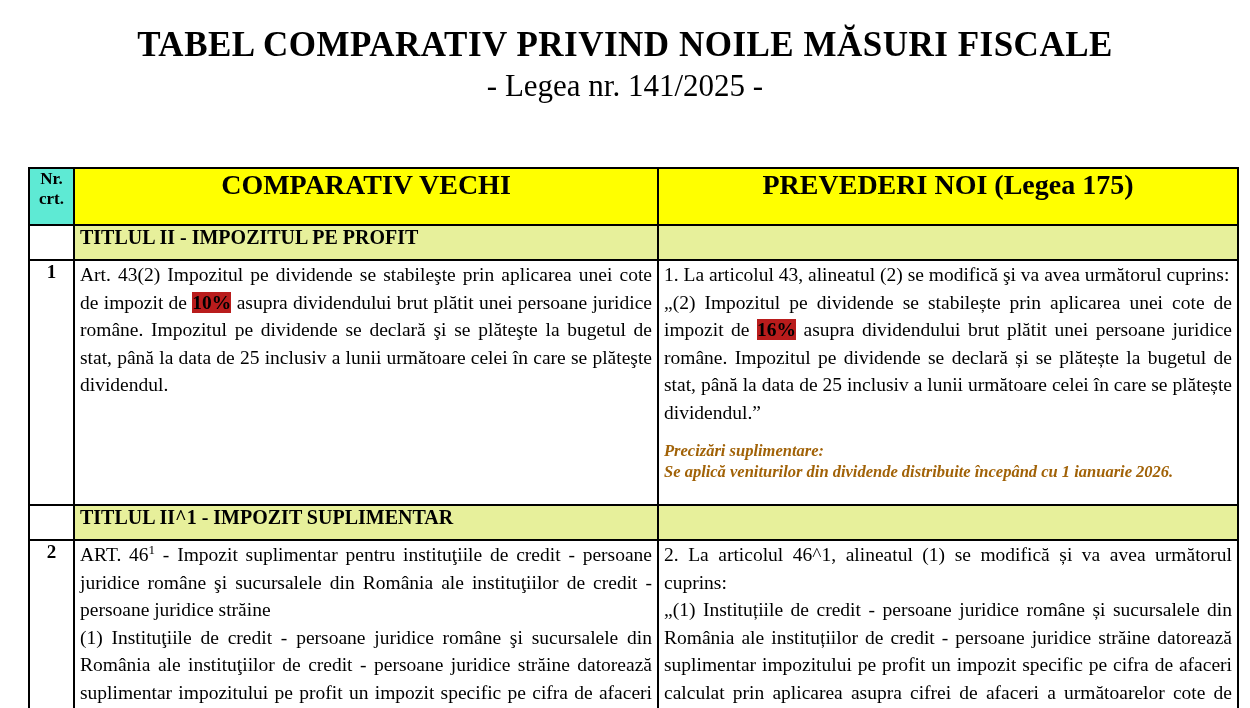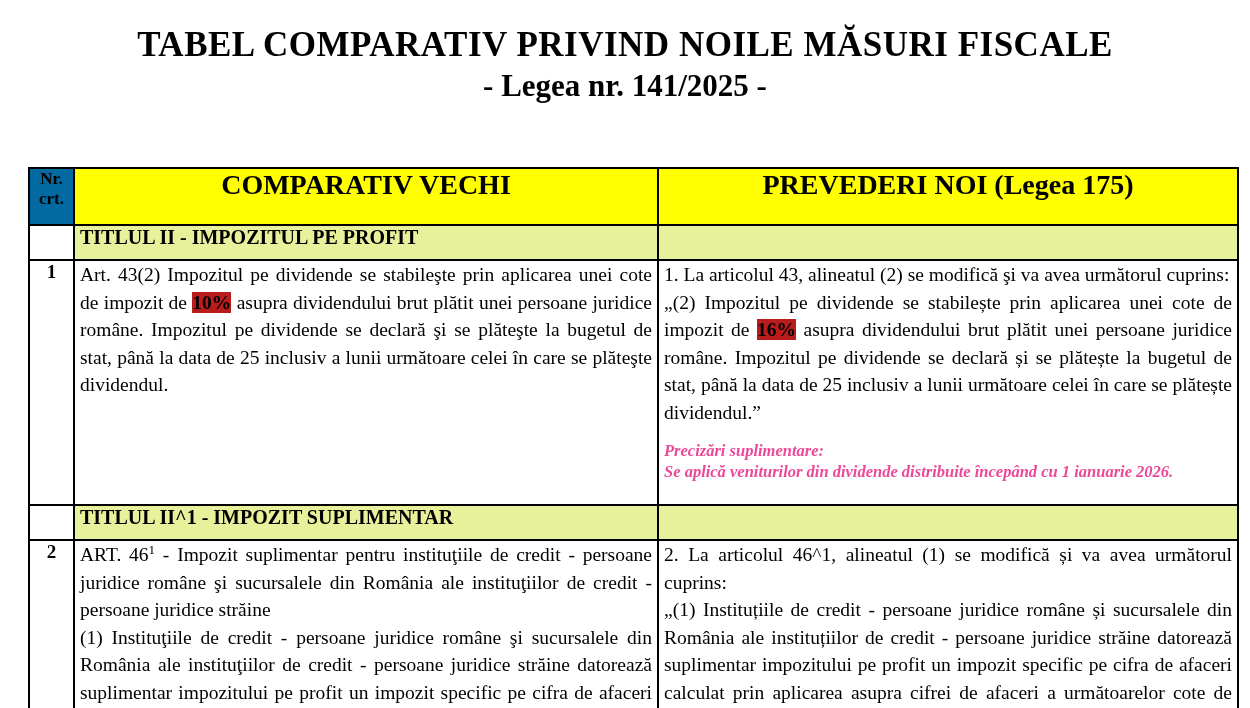--- a/index.html
+++ b/index.html
@@ -21,21 +21,21 @@
     text-align: center;
   }
   .doc-title .t1 {
     font-size: 35px;
     font-weight: bold;
     line-height: 42px;
     letter-spacing: 0.5px;
   }
   .doc-title .t2 {
     font-size: 31px;
-    font-weight: bold;
+    font-weight: normal;
     line-height: 40px;
   }
   table.cmp {
     position: absolute;
     left: 28px; top: 167px;
     width: 1209px;
     border-collapse: collapse;
     table-layout: fixed;
   }
   table.cmp td, table.cmp th {
@@ -43,21 +43,21 @@
     padding: 0 5px;
     vertical-align: top;
     overflow: hidden;
   }
   col.w-num { width: 45px; }
   col.w-old { width: 584px; }
   col.w-new { width: 580px; }
 
   tr.hdr { height: 57px; }
   th.h-num {
-    background: #0369a1;
+    background: #5eead4;
     font-size: 17px;
     font-weight: bold;
     line-height: 20px;
     text-align: center;
     vertical-align: middle;
     white-space: pre-line;
   }
   th.h-col {
     background: #FFFF00;
     font-size: 28px;
@@ -95,21 +95,21 @@
     background: #b91c1c;
     font-weight: bold;
   }
   sup.s1 {
     font-size: 13px;
     vertical-align: super;
     line-height: 0;
   }
   .note {
     margin-top: 13px;
-    color: #ec4899;
+    color: #a16207;
     font-size: 16.5px;
     font-weight: bold;
     font-style: italic;
     line-height: 21px;
     text-align: left;
   }
   .note div { margin: 0; }
 </style>
 </head>
 <body>

